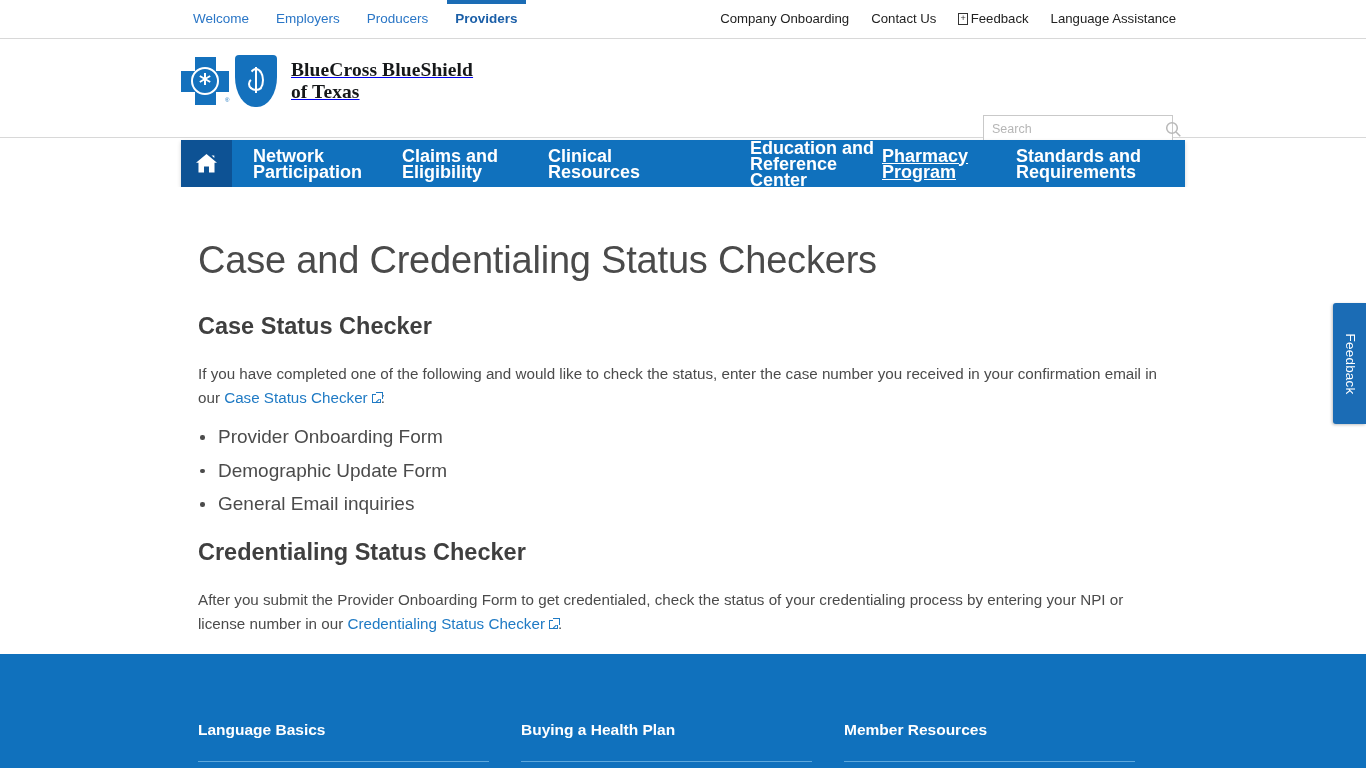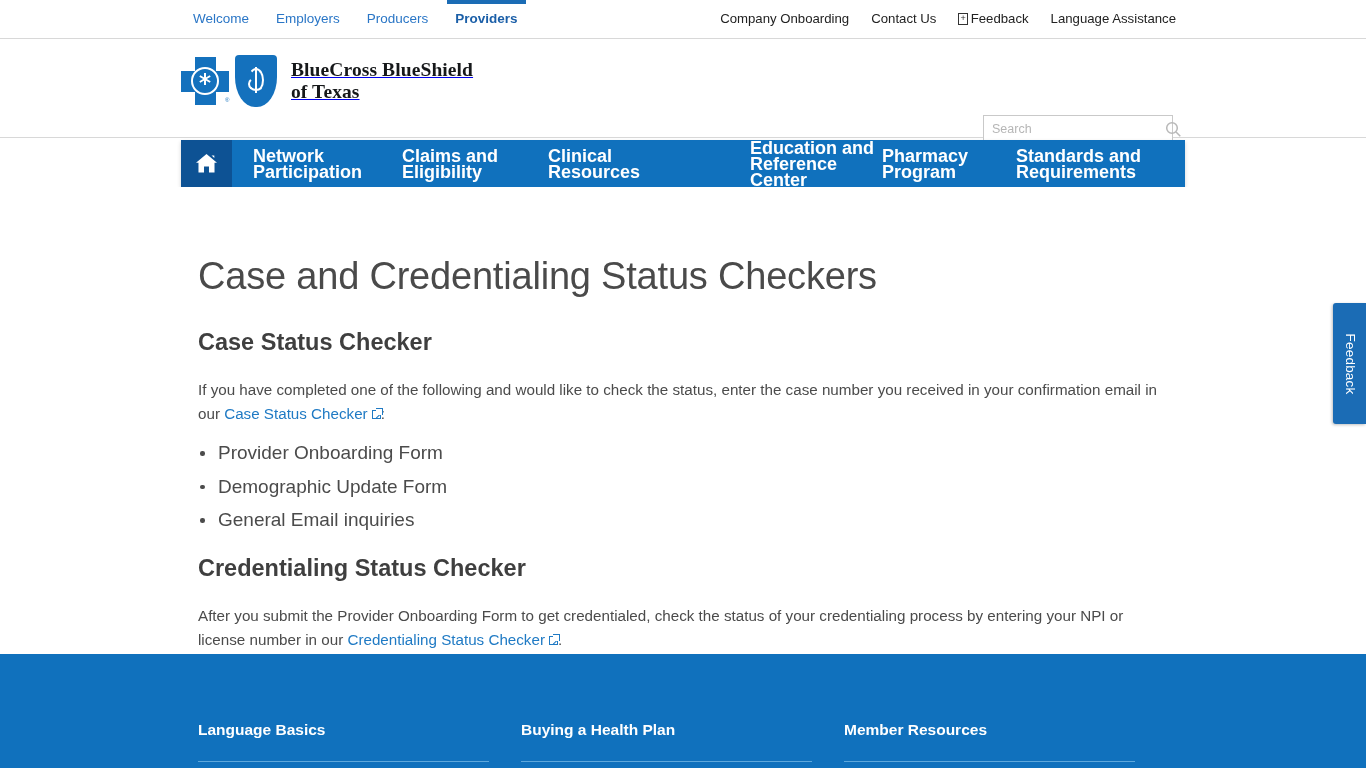--- a/index.html
+++ b/index.html
@@ -171,34 +171,34 @@
     line-height: 16px;
     text-decoration: none;
     padding-left: 0;
     white-space: pre-line;
     cursor: pointer;
   }
   .nav-item:nth-child(1) { margin-left: 21px;  width: 149px; }
   .nav-item:nth-child(2) { width: 146px; }
   .nav-item:nth-child(3) { width: 202px; }
   .nav-item:nth-child(4) { width: 132px; }
-  .nav-item:nth-child(5) { width: 134px; }
+  .nav-item:nth-child(5) { width: 134px; text-decoration: underline; }
   .nav-item:nth-child(6) { width: 160px; }
 
   
   .content {
     position: absolute;
     left: 0; top: 187px;
     width: 1366px;
     height: 467px;
     background: #fff;
   }
   .content-inner { padding-left: 198px; padding-right: 180px; }
   .page-title {
-    margin: 0; padding-top: 66px;
+    margin: 0; padding-top: 50px;
     font-size: 38px;
     font-weight: normal;
     color: #4a4a4a;
     line-height: 46px;
     letter-spacing: -0.2px;
   }
   .sec-h2 {
     margin: 29px 0 0 0;
     font-size: 23.5px;
     font-weight: bold;

